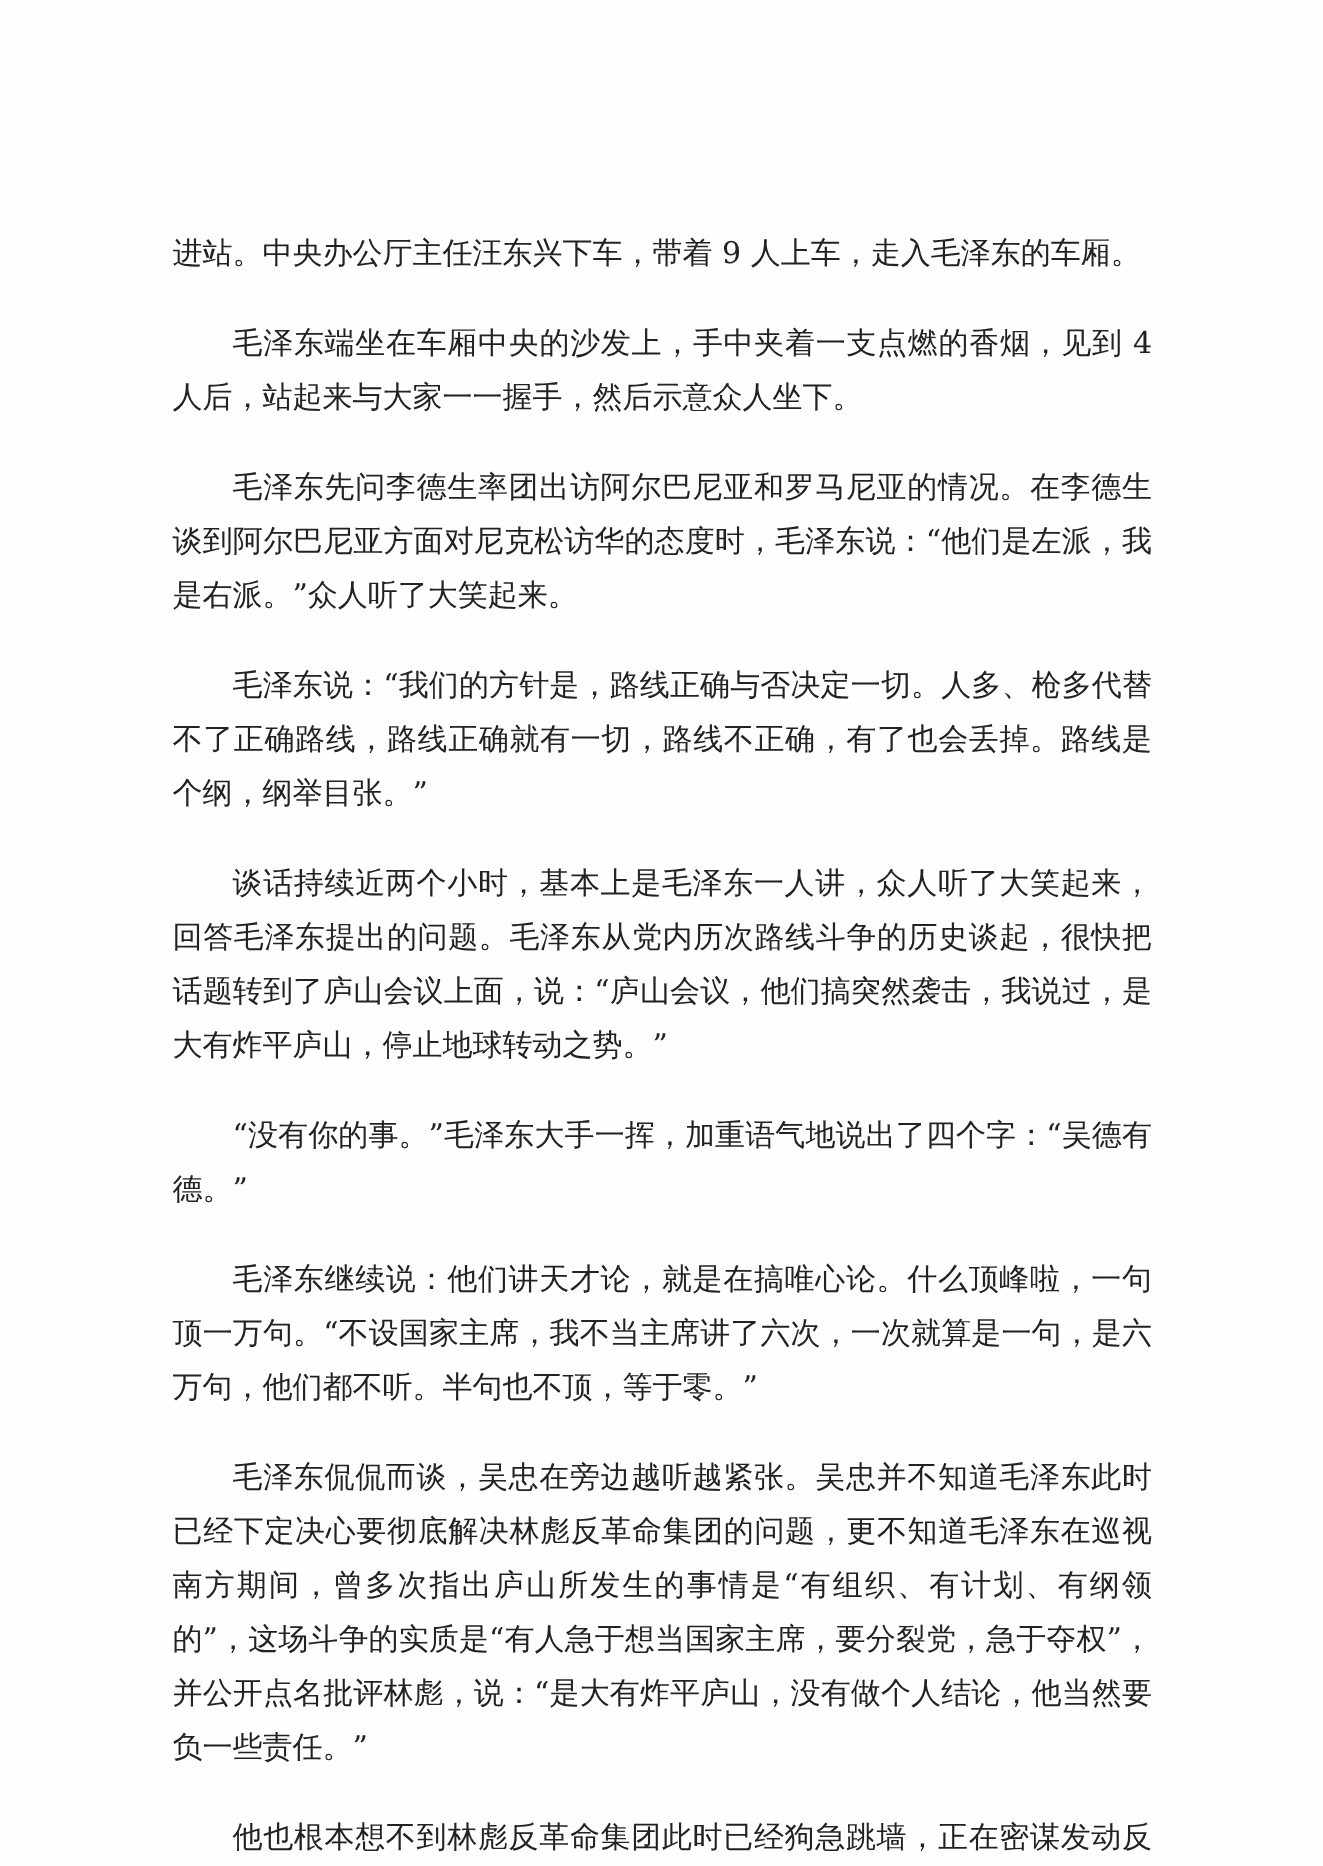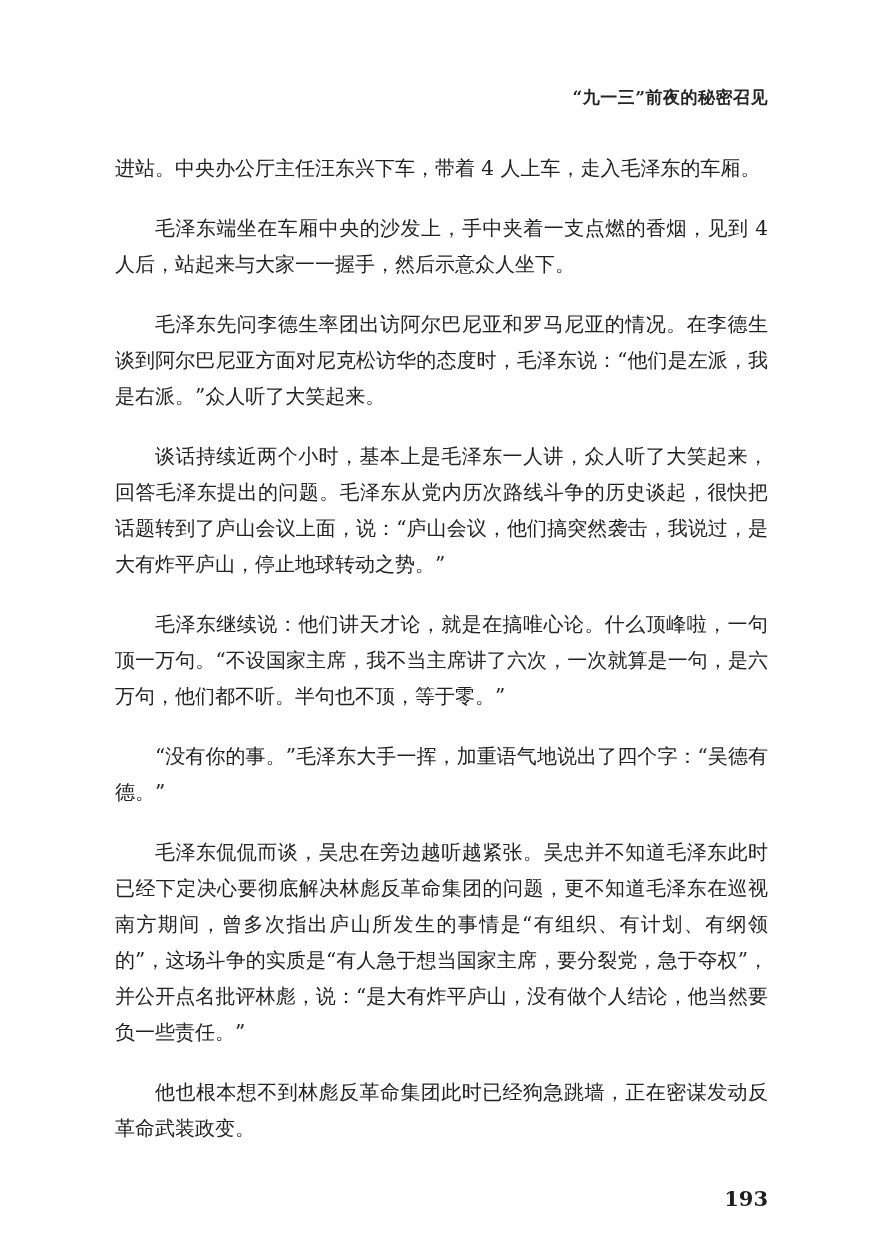--- a/index.html
+++ b/index.html
@@ -55,28 +55,27 @@
     font-weight: bold;
     color: #1f1f1f;
     font-family: "DejaVu Serif", "Liberation Serif", serif;
   }
 </style>
 </head>
 <body>
 
 <div class="page">
 
-  <div class="running-header">“九一三”前夜的秘密召见</div>
 
   <div class="body-text">
-    <p>进站。中央办公厅主任汪东兴下车，带着 4 人上车，走入毛泽东的车厢。</p>
+    <p>进站。中央办公厅主任汪东兴下车，带着 9 人上车，走入毛泽东的车厢。</p>
     <p class="indent">毛泽东端坐在车厢中央的沙发上，手中夹着一支点燃的香烟，见到 4 人后，站起来与大家一一握手，然后示意众人坐下。</p>
     <p class="indent">毛泽东先问李德生率团出访阿尔巴尼亚和罗马尼亚的情况。在李德生谈到阿尔巴尼亚方面对尼克松访华的态度时，毛泽东说：“他们是左派，我是右派。”众人听了大笑起来。</p>
+    <p class="indent">毛泽东说：“我们的方针是，路线正确与否决定一切。人多、枪多代替不了正确路线，路线正确就有一切，路线不正确，有了也会丢掉。路线是个纲，纲举目张。”</p>
     <p class="indent">谈话持续近两个小时，基本上是毛泽东一人讲，众人听了大笑起来，回答毛泽东提出的问题。毛泽东从党内历次路线斗争的历史谈起，很快把话题转到了庐山会议上面，说：“庐山会议，他们搞突然袭击，我说过，是大有炸平庐山，停止地球转动之势。”</p>
+    <p class="indent">“没有你的事。”毛泽东大手一挥，加重语气地说出了四个字：“吴德有德。”</p>
     <p class="indent">毛泽东继续说：他们讲天才论，就是在搞唯心论。什么顶峰啦，一句顶一万句。“不设国家主席，我不当主席讲了六次，一次就算是一句，是六万句，他们都不听。半句也不顶，等于零。”</p>
-    <p class="indent">“没有你的事。”毛泽东大手一挥，加重语气地说出了四个字：“吴德有德。”</p>
     <p class="indent">毛泽东侃侃而谈，吴忠在旁边越听越紧张。吴忠并不知道毛泽东此时已经下定决心要彻底解决林彪反革命集团的问题，更不知道毛泽东在巡视南方期间，曾多次指出庐山所发生的事情是“有组织、有计划、有纲领的”，这场斗争的实质是“有人急于想当国家主席，要分裂党，急于夺权”，并公开点名批评林彪，说：“是大有炸平庐山，没有做个人结论，他当然要负一些责任。”</p>
     <p class="indent">他也根本想不到林彪反革命集团此时已经狗急跳墙，正在密谋发动反革命武装政变。</p>
   </div>
 
-  <div class="page-number">193</div>
 
 </div>
 
 </body></html>

